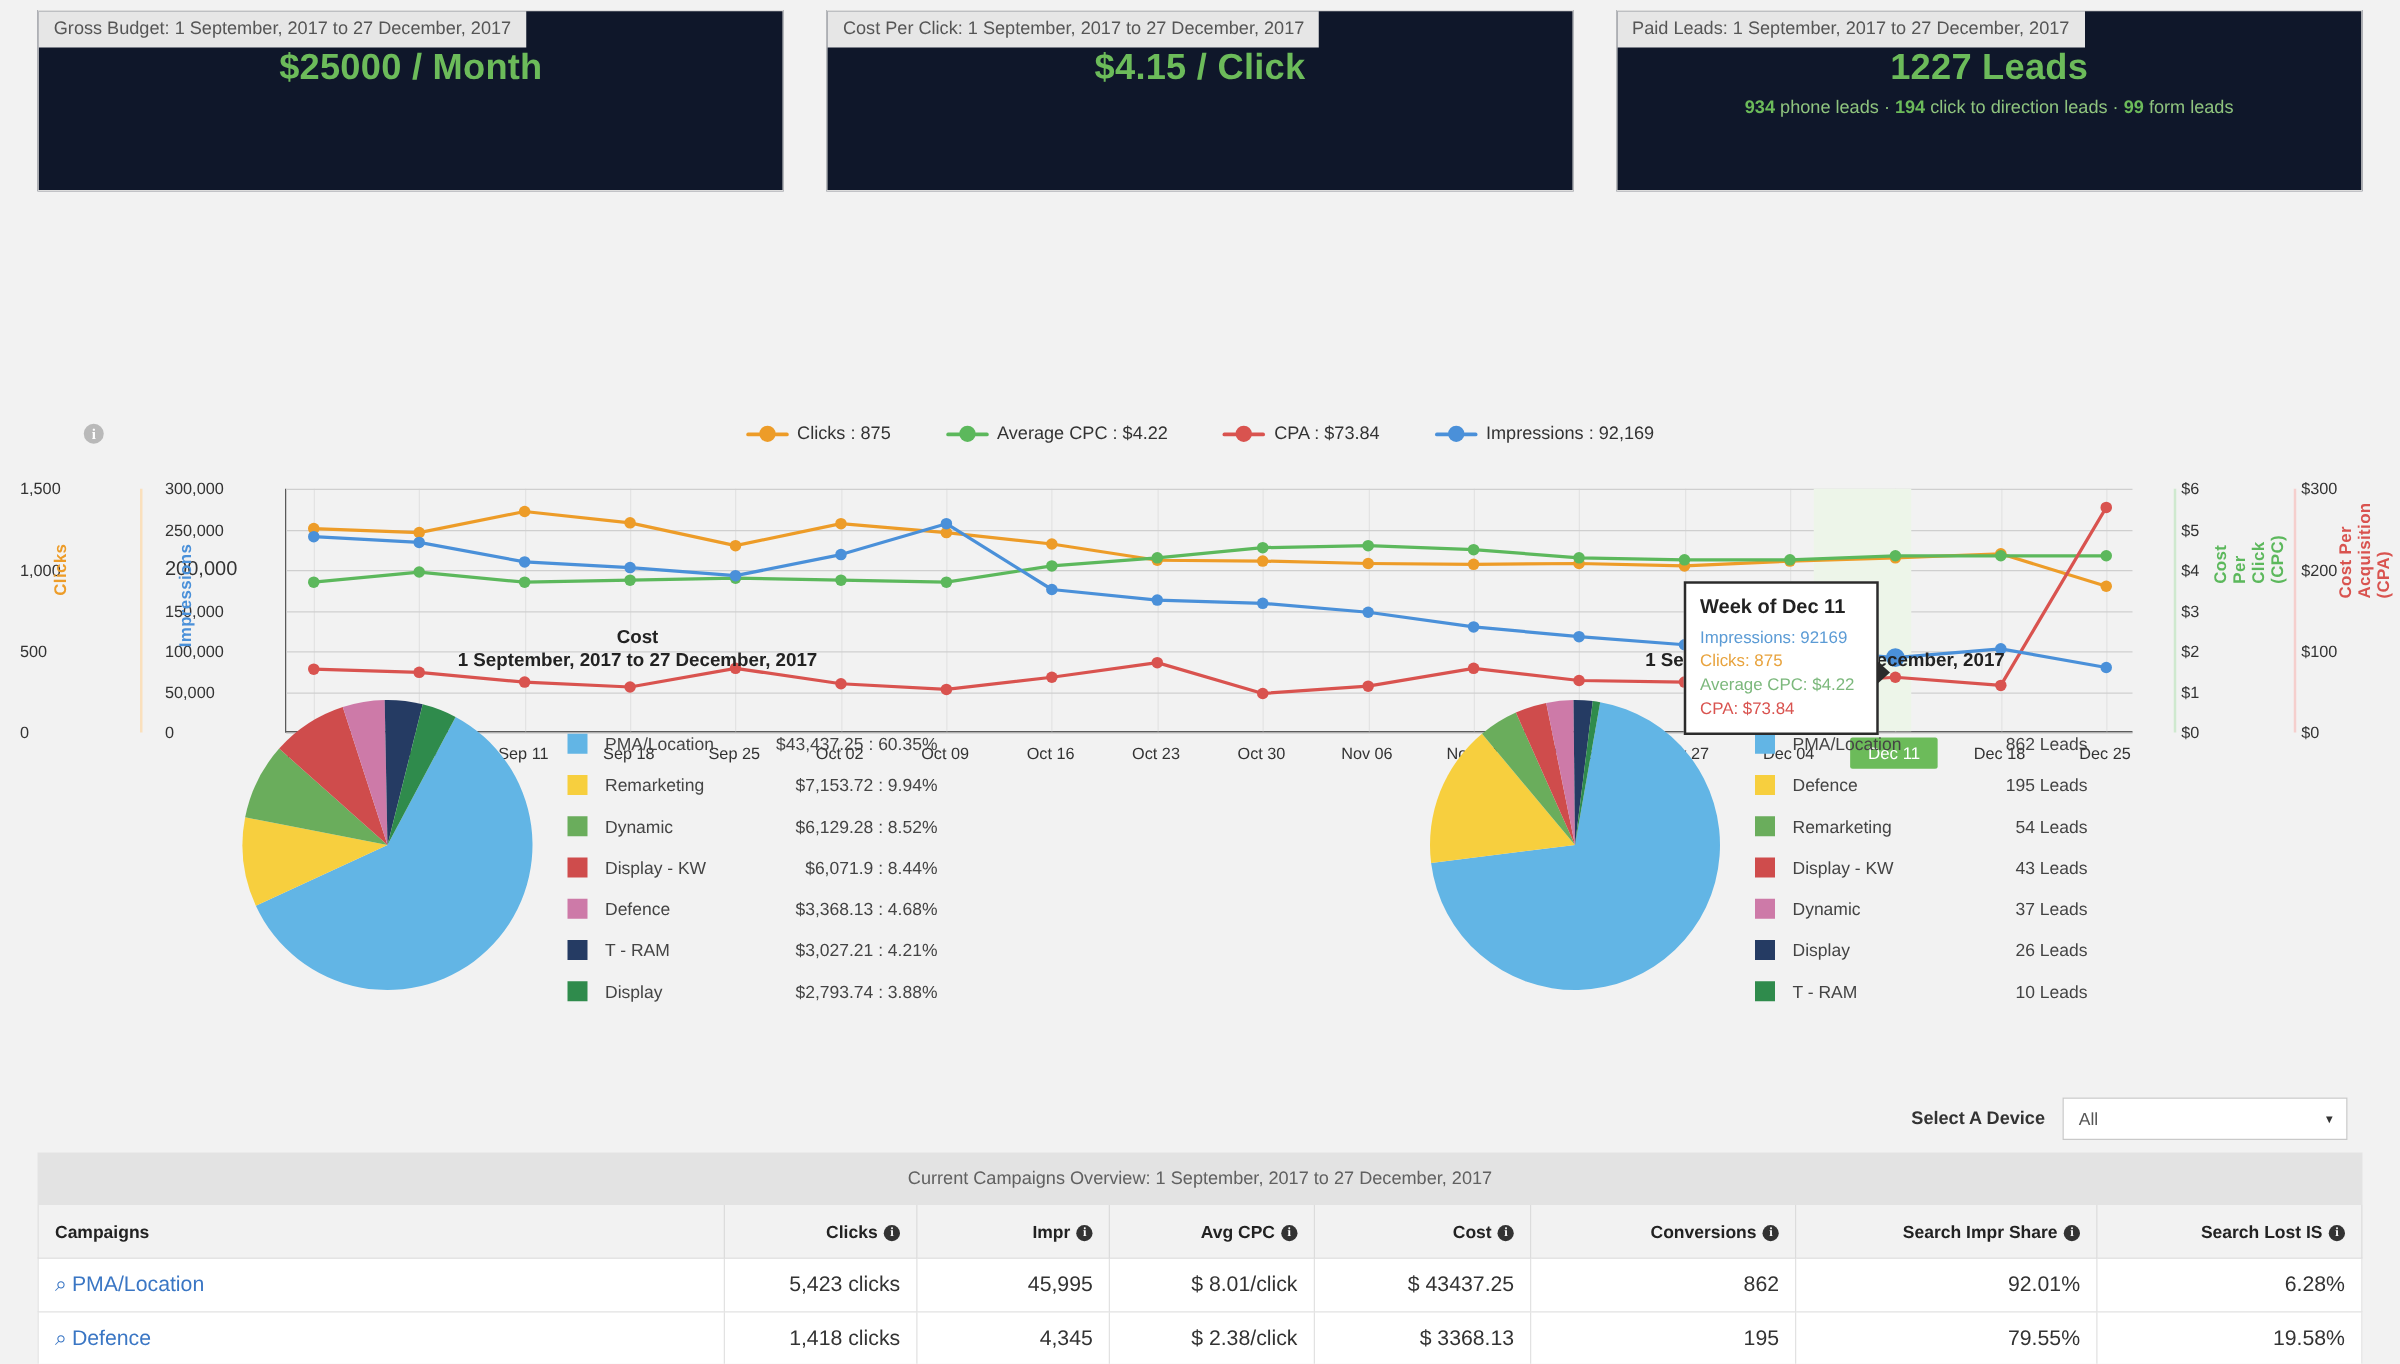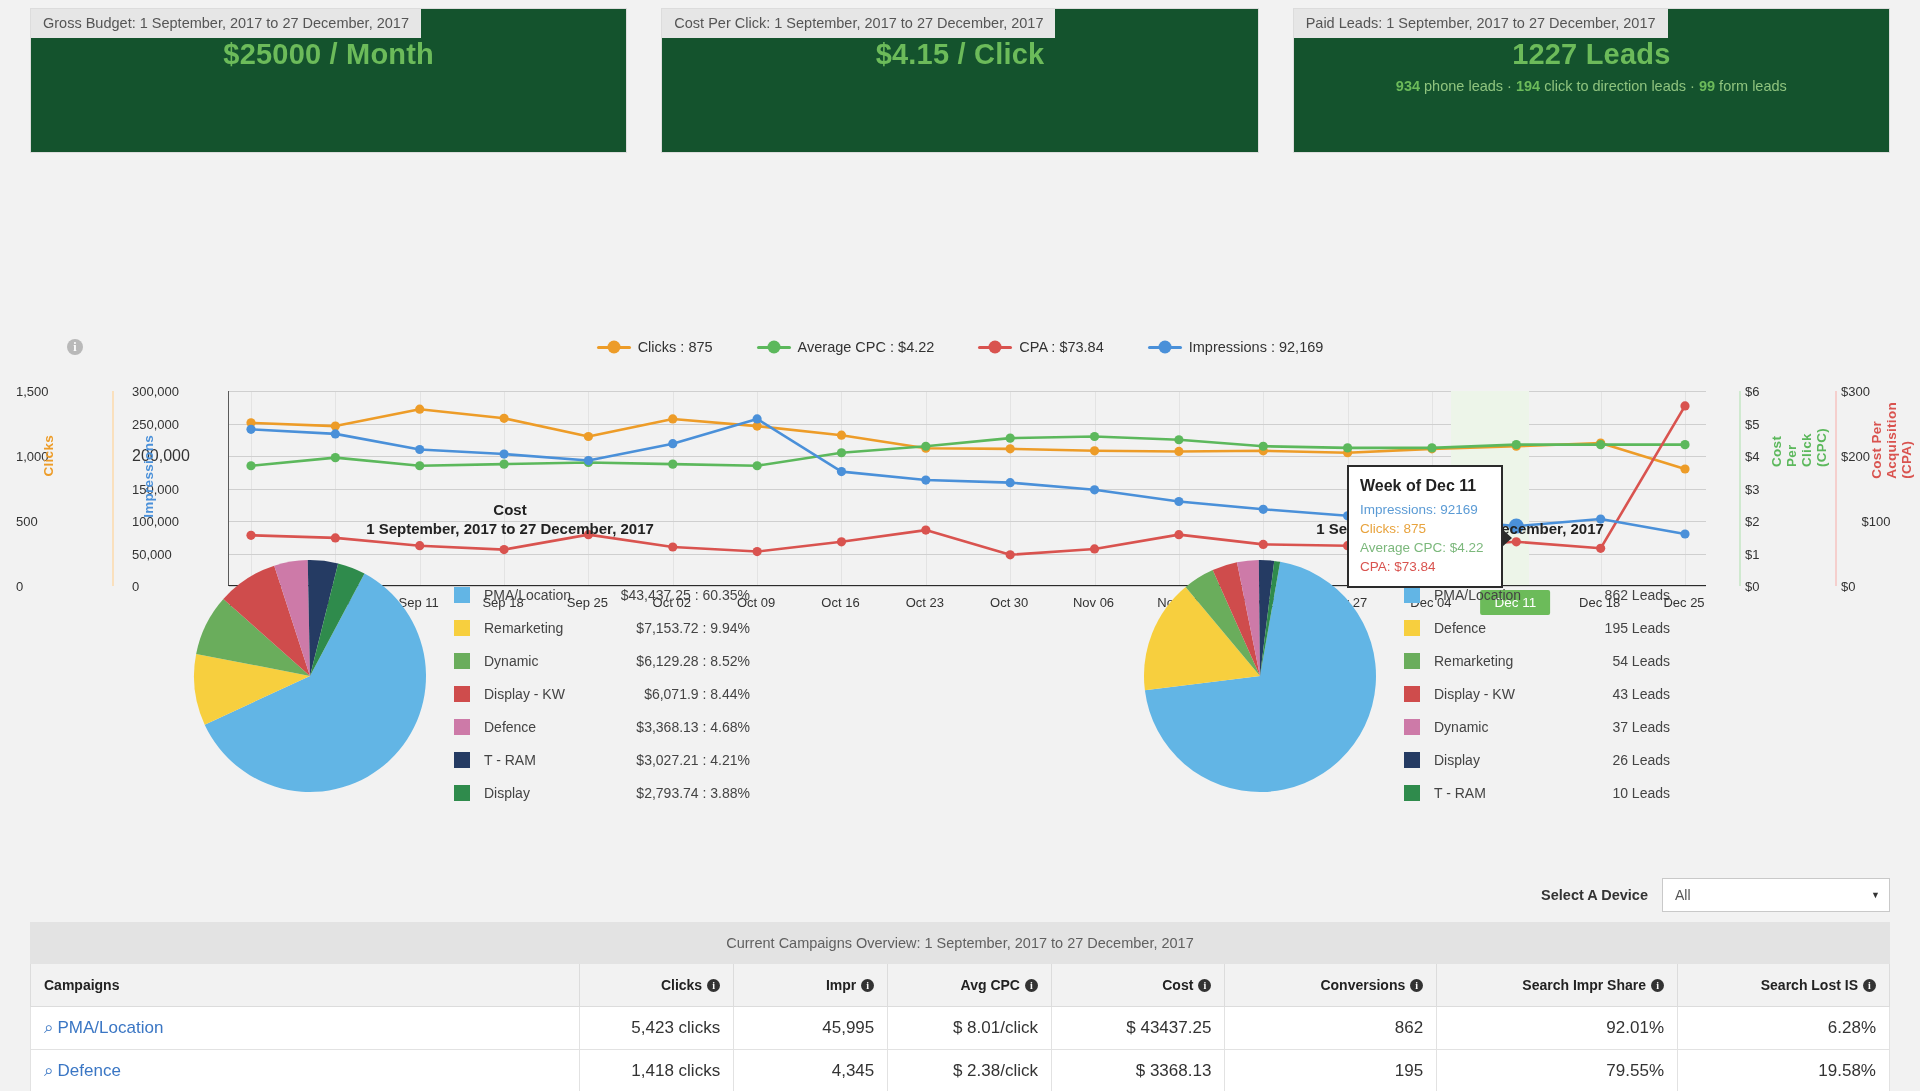--- a/index.html
+++ b/index.html
@@ -8,21 +8,21 @@
     width: 1920px; height: 1091px;
     background: #f2f2f2;
     font-family: "Liberation Sans", sans-serif;
     overflow: hidden;
   }
   .page { position: relative; width: 1920px; height: 1091px; background:#f2f2f2; }
 
   
   .kpi-row { display: flex; gap: 34px; padding: 8px 30px 0 30px; }
   .kpi-card {
-    background: #14532d;
+    background: #0f172a;
     border: 1px solid #dcdcdc;
     flex: 1;
     height: 145px;
     position: relative;
   }
   .kpi-head {
     background: #e6e6e6;
     color: #555;
     font-size: 14.5px;
     padding: 6px 12px 7px 12px;
@@ -137,21 +137,21 @@
   .pie-svg { flex:0 0 auto; }
   .pie-legend { margin-left: 24px; margin-top: 22px; }
   .pl-row { display:flex; align-items:center; height:33px; font-size:14px; color:#444; }
   .pl-sw { width:16px; height:16px; flex:0 0 16px; }
   .pl-label { width: 116px; margin-left:14px; }
   .pl-val { width: 150px; text-align:right; }
   .pl-val.leads { width: 120px; }
 
   
   .device-row {
-    position:absolute; top:878px; right:30px;
+    position:absolute; top:878px; right:42px;
     display:flex; align-items:center; gap:14px;justify-content:flex-end;
   }
   .device-label { font-size:14.5px; font-weight:bold; color:#333; }
   .device-select {
     width:228px; height:34px; border:1px solid #c9c9c9; background:#fff;
     display:flex; align-items:center; justify-content:space-between;
     padding: 0 9px 0 12px; font-size:14px; color:#555;
   }
   .caret { font-size: 9px; color:#333; }
 
@@ -251,21 +251,21 @@
         <div class="tick" style="position: absolute; left: 1745px; width: 70px; top: 419px; font-size: 13px; color: rgb(51, 51, 51); text-align: left;">$0</div>
         <div class="tick" style="position: absolute; left: 1745px; width: 70px; top: 386.5px; font-size: 13px; color: rgb(51, 51, 51); text-align: left;">$1</div>
         <div class="tick" style="position: absolute; left: 1745px; width: 70px; top: 354px; font-size: 13px; color: rgb(51, 51, 51); text-align: left;">$2</div>
         <div class="tick" style="position: absolute; left: 1745px; width: 70px; top: 321.5px; font-size: 13px; color: rgb(51, 51, 51); text-align: left;">$3</div>
         <div class="tick" style="position: absolute; left: 1745px; width: 70px; top: 289px; font-size: 13px; color: rgb(51, 51, 51); text-align: left;">$4</div>
         <div class="tick" style="position: absolute; left: 1745px; width: 70px; top: 256.5px; font-size: 13px; color: rgb(51, 51, 51); text-align: left;">$5</div>
         <div class="tick" style="position: absolute; left: 1745px; width: 70px; top: 224px; font-size: 13px; color: rgb(51, 51, 51); text-align: left;">$6</div>
       </div>
     <div id="axis-cpa-ticks">
         <div class="tick" style="position: absolute; left: 1841px; width: 70px; top: 419px; font-size: 13px; color: rgb(51, 51, 51); text-align: left;">$0</div>
-        <div class="tick" style="position: absolute; left: 1841px; width: 70px; top: 354px; font-size: 13px; color: rgb(51, 51, 51); text-align: center;">$100</div>
+        <div class="tick" style="position: absolute; left: 1841px; width: 70px; top: 354px; font-size: 13px; color: rgb(51, 51, 51); text-align: left;">$100</div>
         <div class="tick" style="position: absolute; left: 1841px; width: 70px; top: 289px; font-size: 13px; color: rgb(51, 51, 51); text-align: left;">$200</div>
         <div class="tick" style="position: absolute; left: 1841px; width: 70px; top: 224px; font-size: 13px; color: rgb(51, 51, 51); text-align: left;">$300</div>
       </div>
 
     <div class="axis-title" style="left:41px; top:268px; color:#ed9c28;">Clicks</div>
     <div class="axis-title" style="left:141px; top:268px; color:#4a90d9;">Impressions</div>
     <div class="axis-title" style="left:1769px; top:250px; color:#5cb85c;">Cost Per Click (CPC)</div>
     <div class="axis-title" style="left:1869px; top:235px; color:#d9534f;">Cost Per Acquisition (CPA)</div>
 
     <div class="axis-bar" style="left:112px; top:224px; height:195px; background:#fae0bd;"></div>

